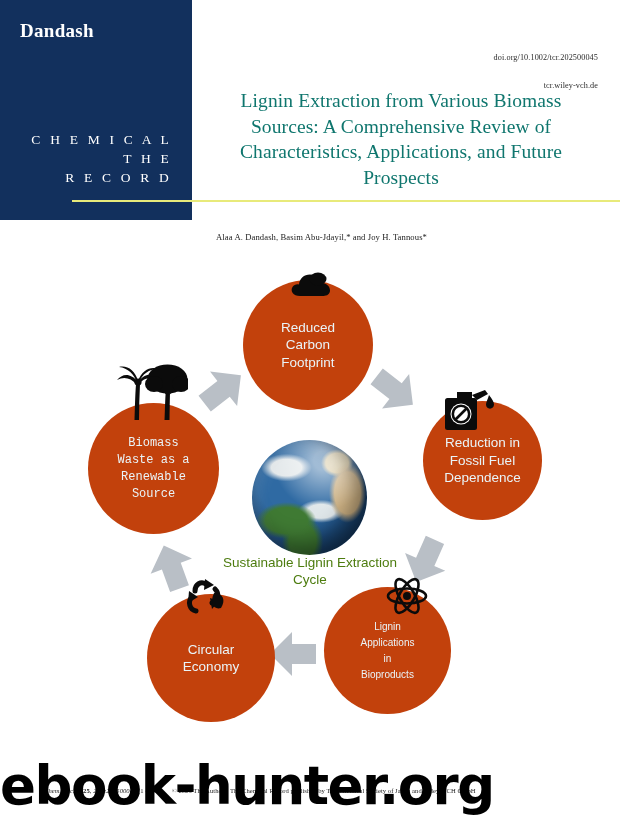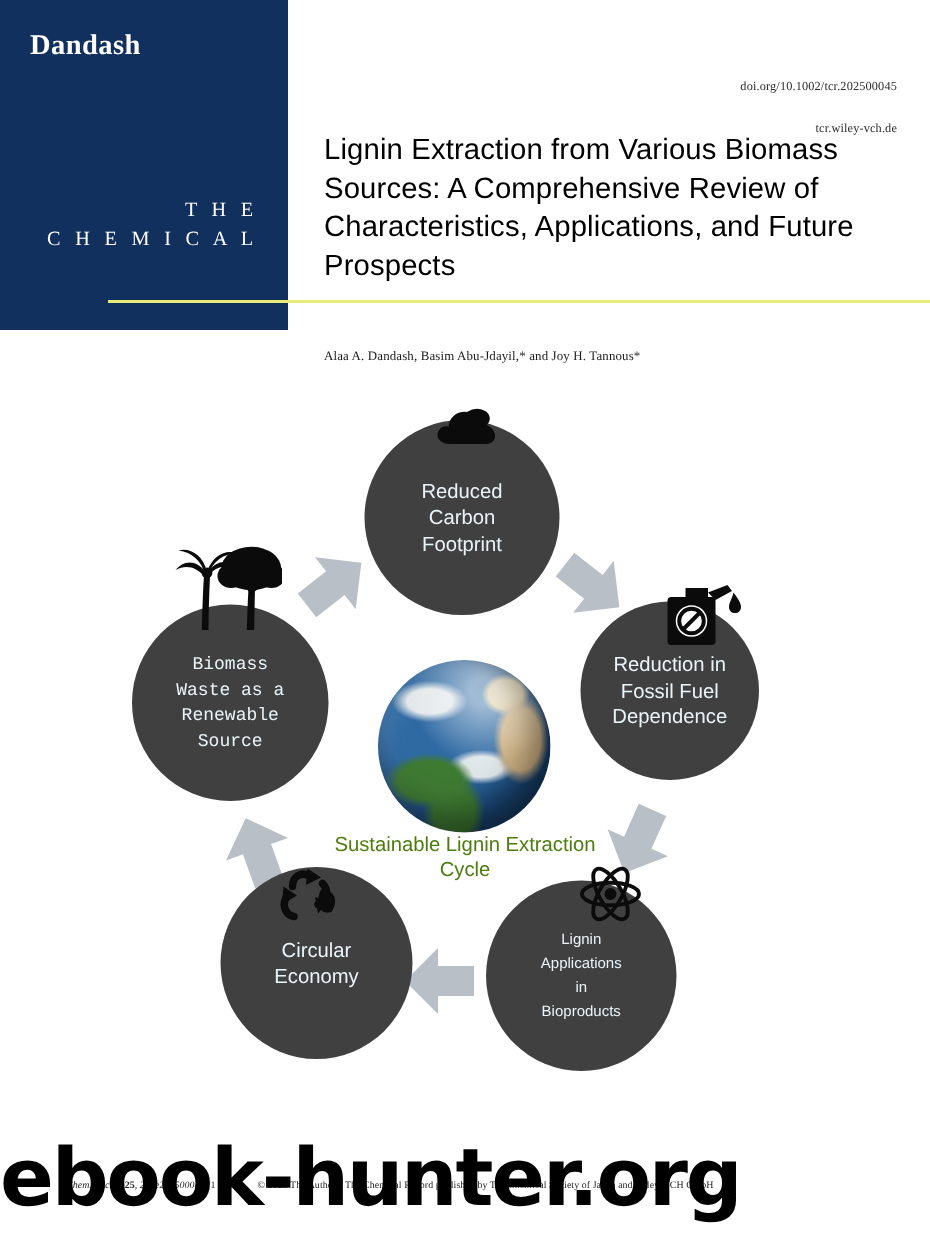--- a/index.html
+++ b/index.html
@@ -70,25 +70,26 @@
     line-height: 12px;
     letter-spacing: 0.1px;
   }
   #doi-block span { display: block; margin-top: 16px; }
 
   #article-title {
     position: absolute;
     left: 216px;
     top: 88px;
     width: 370px;
-    font-family: Liberation Sans, sans-serif;
+    font-family: Liberation Serif, serif;
     font-size: 19.5px;
     line-height: 25.5px;
-    color: #000000;
+    color: #0f766e;
     letter-spacing: 0.1px;
+    text-align: center;
   }
 
   #authors {
     position: absolute;
     left: 216px;
     top: 232px;
     width: 380px;
     font-family: "Liberation Serif", serif;
     font-weight: normal;
     font-size: 8.6px;
@@ -100,37 +101,37 @@
   #diagram {
     position: absolute;
     left: 0;
     top: 262px;
     width: 620px;
     height: 490px;
   }
   .node {
     position: absolute;
     border-radius: 50%;
-    background: #404040;
+    background: #c2410c;
     color: #eaf4f8;
     font-family: "Liberation Sans", sans-serif;
     display: flex;
     align-items: center;
     justify-content: center;
     text-align: center;
     line-height: 17.5px;
     font-size: 13.5px;
   }
   .node .label { padding: 0 8px; }
 
   #node-carbon   { left: 243px; top: 18px;  width: 130px; height: 130px; }
-  #node-fossil   { left: 387px; top: 139px; width: 119px; height: 119px; justify-content: center; }
+  #node-fossil   { left: 423px; top: 139px; width: 119px; height: 119px; justify-content: center; }
   #node-lignin   { left: 324px; top: 325px; width: 127px; height: 127px;
                    font-size: 10px; line-height: 16px; }
-  #node-circular { left: 147px; top: 316px; width: 128px; height: 128px; }
+  #node-circular { left: 147px; top: 332px; width: 128px; height: 128px; }
   #node-biomass  { left: 88px;  top: 141px; width: 131px; height: 131px;
                    font-size: 12px; line-height: 17px; font-family: Liberation Mono, monospace; }
 
   .node-icon {
     position: absolute;
     color: #0b0b0b;
   }
 
   
   #globe-wrap {
@@ -206,22 +207,23 @@
   }
 </style>
 </head>
 <body>
 
 <div id="header-band"></div>
 
 <div id="review-label">Dandash</div>
 
 <div id="journal-logo">
+  <span class="lg-line">C H E M I C A L</span>
   <span class="lg-line">T H E</span>
-  <span class="lg-line">C H E M I C A L</span>
+  <span class="lg-line">R E C O R D</span>
 </div>
 
 <div id="yellow-rule"></div>
 
 <div id="doi-block">
   <span>doi.org/10.1002/tcr.202500045</span>
   <span>tcr.wiley-vch.de</span>
 </div>
 
 <div id="article-title">Lignin Extraction from Various Biomass Sources: A Comprehensive Review of Characteristics, Applications, and Future Prospects</div>

